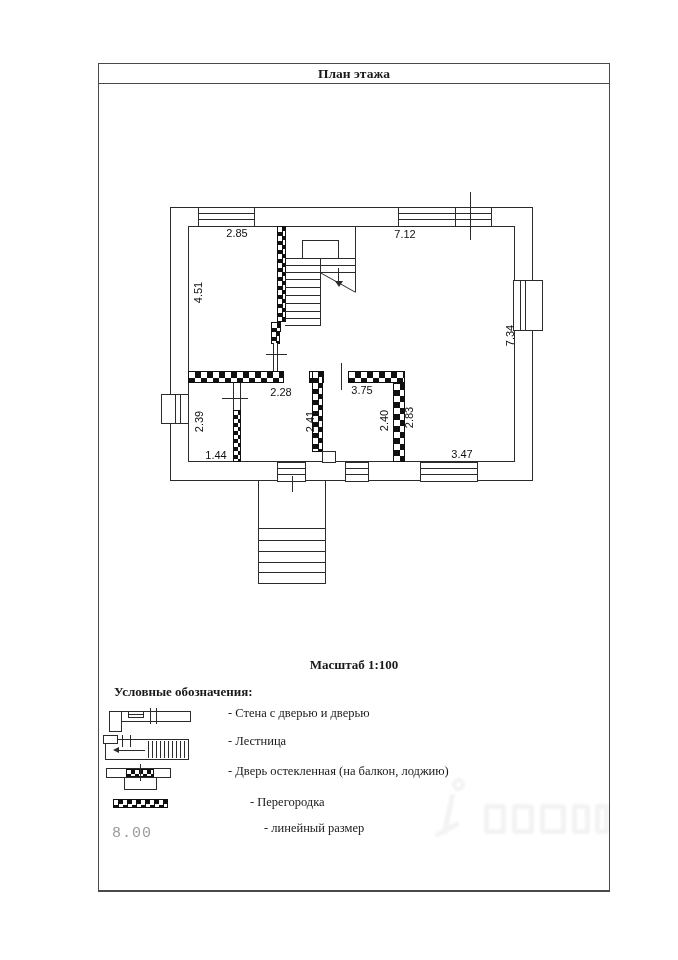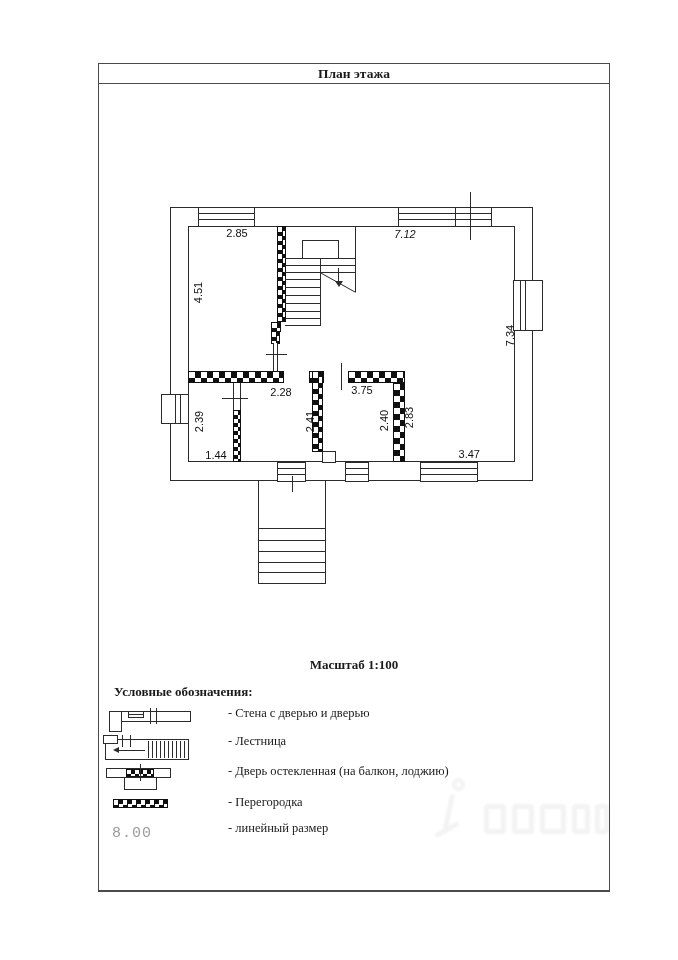--- a/index.html
+++ b/index.html
@@ -136,31 +136,31 @@
       <div class="ln" style="left:325px;top:481px;width:1px;height:102px;"></div>
       <div class="ln" style="left:258px;top:583px;width:68px;height:1px;"></div>
       <div class="ln" style="left:258px;top:528px;width:68px;height:1px;"></div>
       <div class="ln" style="left:258px;top:540px;width:68px;height:1px;"></div>
       <div class="ln" style="left:258px;top:551px;width:68px;height:1px;"></div>
       <div class="ln" style="left:258px;top:562px;width:68px;height:1px;"></div>
       <div class="ln" style="left:258px;top:572px;width:68px;height:1px;"></div>
     </div>
 
     <div class="dim" style="left:219px;top:227px;">2.85</div>
-    <div class="dim" style="left:387px;top:228px;font-style:italic;">7.12</div>
+    <div class="dim" style="left:387px;top:228px;">7.12</div>
     <div class="dim v" style="left:180px;top:286px;">4.51</div>
     <div class="dim v" style="left:492px;top:329px;">7.34</div>
     <div class="dim" style="left:263px;top:386px;">2.28</div>
     <div class="dim" style="left:344px;top:384px;">3.75</div>
     <div class="dim v" style="left:181px;top:415px;">2.39</div>
     <div class="dim v" style="left:292px;top:415px;">2.41</div>
     <div class="dim v" style="left:366px;top:414px;">2.40</div>
     <div class="dim v" style="left:391px;top:411px;">2.83</div>
     <div class="dim" style="left:198px;top:449px;">1.44</div>
-    <div class="dim" style="left:444px;top:448px;text-align:right;">3.47</div>
+    <div class="dim" style="left:444px;top:448px;">3.47</div>
   </div>
 
   <div id="scale">Масштаб 1:100</div>
   <div id="legend-title">Условные обозначения:</div>
 
   <div>
     <div>
       <div class="box" style="left:109px;top:711px;width:82px;height:11px;"></div>
       <div class="box" style="left:109px;top:711px;width:13px;height:21px;"></div>
       <div class="box" style="left:128px;top:711px;width:16px;height:7px;"></div>
@@ -191,26 +191,26 @@
       <div class="ln" style="left:140px;top:764px;width:1px;height:17px;"></div>
       <div class="ln" style="left:124px;top:777px;width:1px;height:13px;"></div>
       <div class="ln" style="left:156px;top:777px;width:1px;height:13px;"></div>
       <div class="ln" style="left:124px;top:789px;width:33px;height:1px;"></div>
     </div>
     <div class="leg-label" style="top:764px;">- Дверь остекленная (на балкон, лоджию)</div>
   </div>
 
   <div>
     <div class="check" style="left:113px;top:799px;width:55px;height:9px;background-size:9px 9px;"></div>
-    <div class="leg-label" style="top:795px;">- Перегородка</div>
+    <div class="leg-label" style="top:795px;margin-left:22px;">- Перегородка</div>
   </div>
 
   <div>
     <div class="abs" style="left:112px;top:825px;font-family:'Liberation Mono',monospace;font-size:15px;color:#9b9b9b;letter-spacing:1px;">8.00</div>
-    <div class="leg-label" style="top:821px;">- линейный размер</div>
+    <div class="leg-label" style="top:821px;margin-left:36px;">- линейный размер</div>
   </div>
 
   <div id="watermark">
     <div class="abs" style="left:24px;top:6px;width:13px;height:13px;border:4px solid #333;border-radius:50%;"></div>
     <div class="abs" style="left:18px;top:22px;width:5px;height:40px;background:#333;transform:rotate(12deg);"></div>
     <div class="abs" style="left:6px;top:55px;width:26px;height:5px;background:#333;transform:rotate(-28deg);"></div>
     <div class="wm-blk" style="left:56px;top:32px;width:22px;height:30px;"></div>
     <div class="wm-blk" style="left:84px;top:32px;width:22px;height:30px;"></div>
     <div class="wm-blk" style="left:112px;top:32px;width:26px;height:30px;"></div>
     <div class="wm-blk" style="left:144px;top:32px;width:18px;height:30px;"></div>

